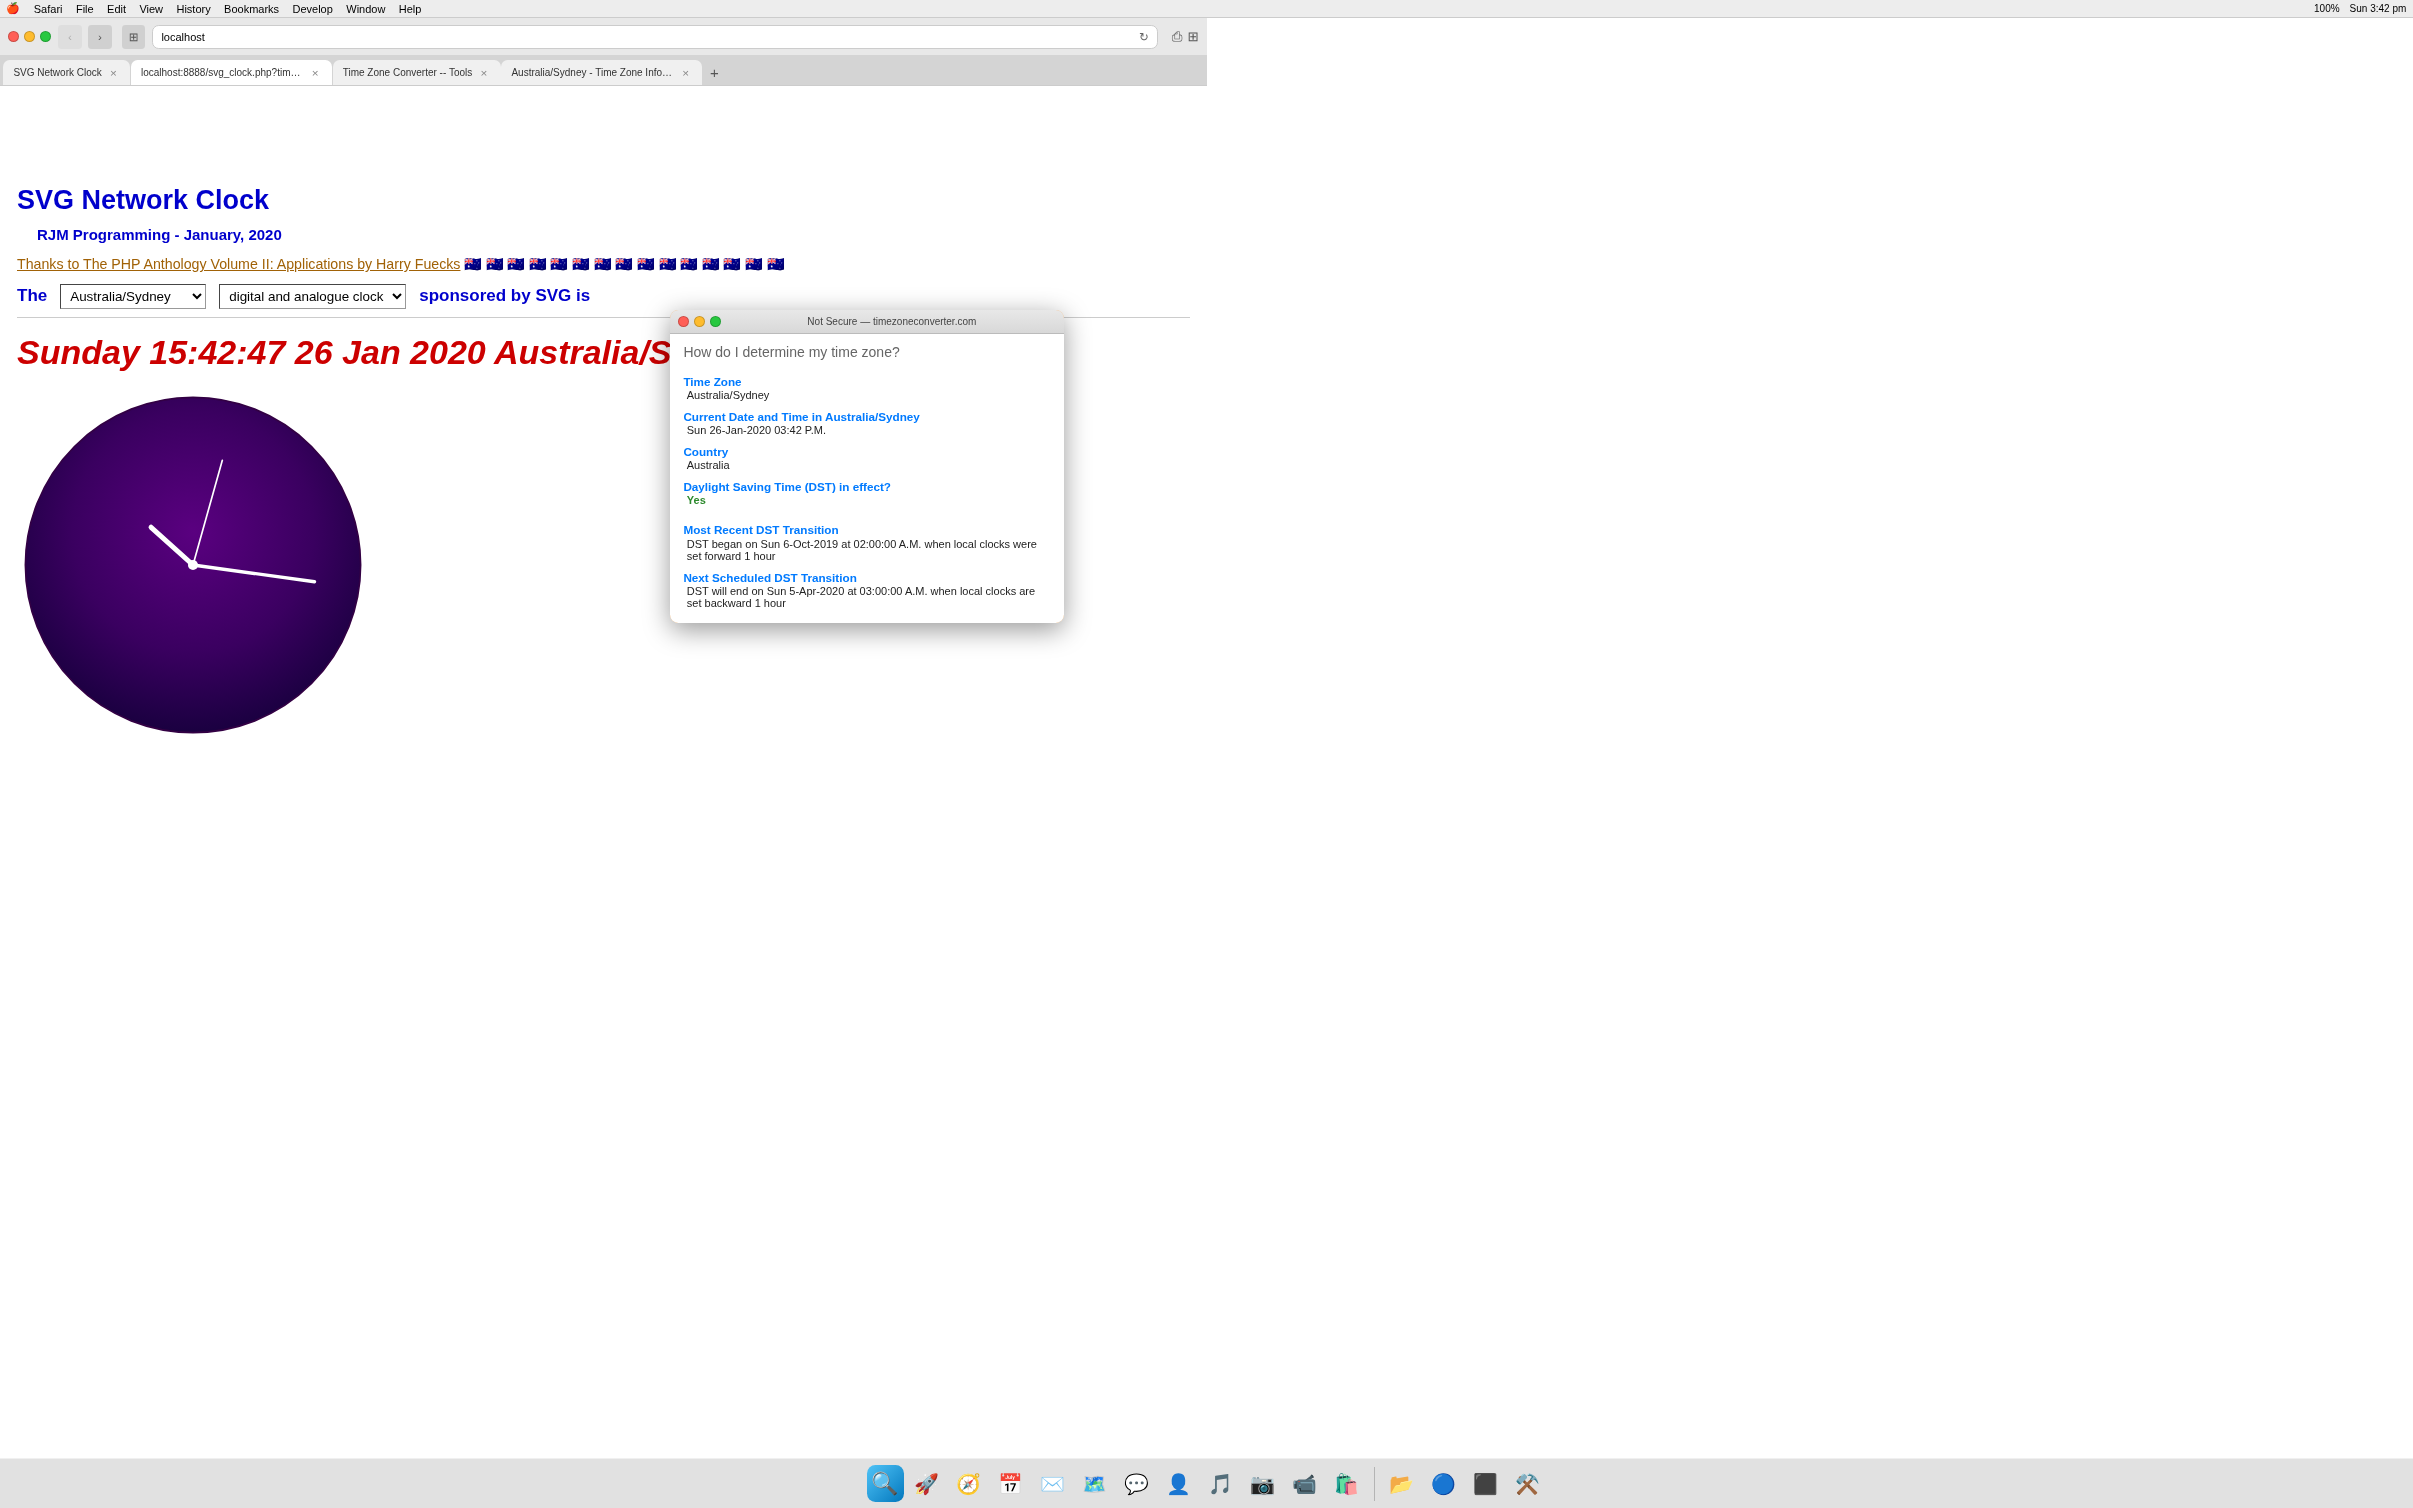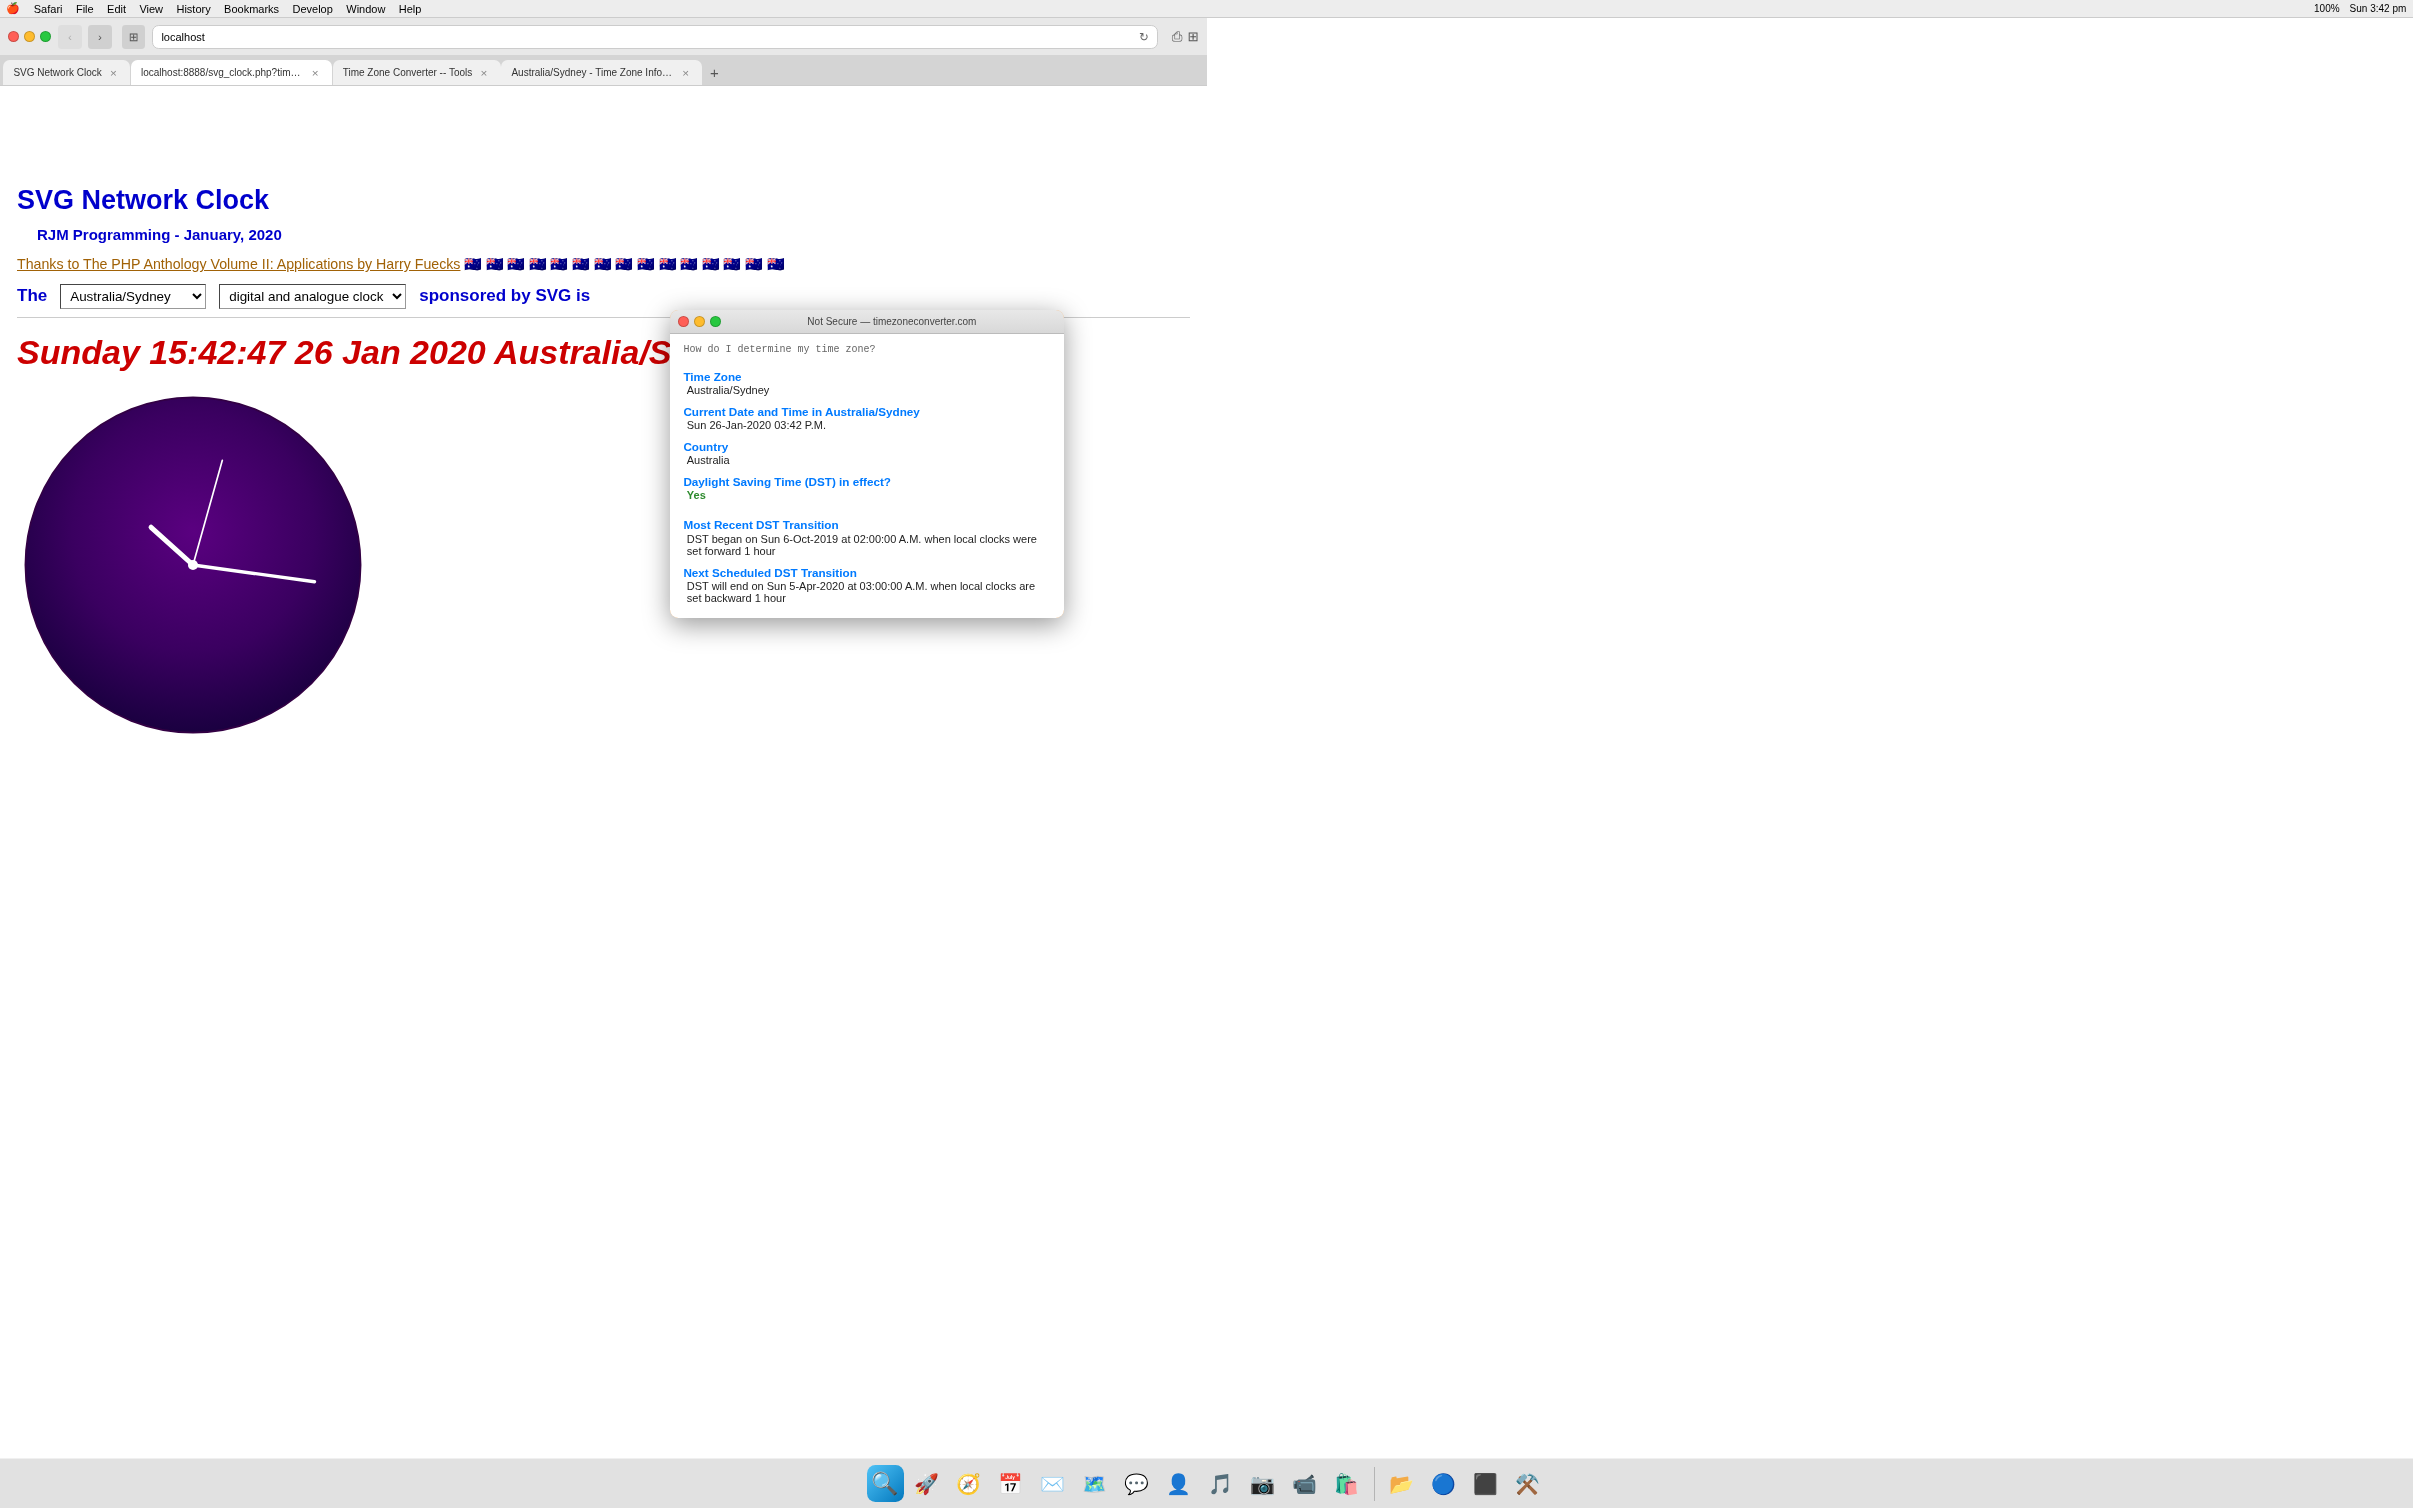--- a/index.html
+++ b/index.html
@@ -64,21 +64,21 @@
       background: #fdba74; border-radius: 8.4px; box-shadow: 0 6.7px 27px rgba(0,0,0,0.4);
       overflow: hidden; z-index: 100;
     }
     .popup-titlebar {
       display: flex; align-items: center; height: 23.5px; background: linear-gradient(to bottom, #e8e8e8, #d8d8d8);
       border-bottom: 0.8px solid #bbb; padding: 0 8.4px; gap: 6.7px;
     }
     .popup-traffic { display: flex; gap: 5px; }
     .popup-title { flex: 1; text-align: center; font-size: 10px; color: #444; font-weight: 500; }
     .popup-body { background: #fff; padding: 10px 13.4px; font-size: 11px; }
-    .popup-link { color: #666; font-size: 10px; margin-bottom: 15px; display: block; font-family: Liberation Mono, monospace; }
+    .popup-link { color: #666; font-size: 14px; margin-bottom: 15px; display: block; }
     .popup-section-label { color: #007aff; font-weight: bold; font-size: 11.7px; margin-bottom: 1.7px; margin-top: 8.4px; }
     .popup-section-value { color: #222; margin-bottom: 3.4px; padding-left: 3.4px; font-size: 11px; }
     .popup-section-value-green { color: #2d8a2d; margin-bottom: 17px; padding-left: 3.4px; font-size: 11px; font-weight: bold; }
 
     
     .dock {
       position: fixed; bottom: 0; left: 0; right: 0; height: 50px;
       background: rgba(220,220,220,0.85); border-top: 0.8px solid rgba(255,255,255,0.5);
       display: flex; align-items: center; justify-content: center; gap: 5px;
       padding: 3.4px 8.4px; z-index: 9998;

